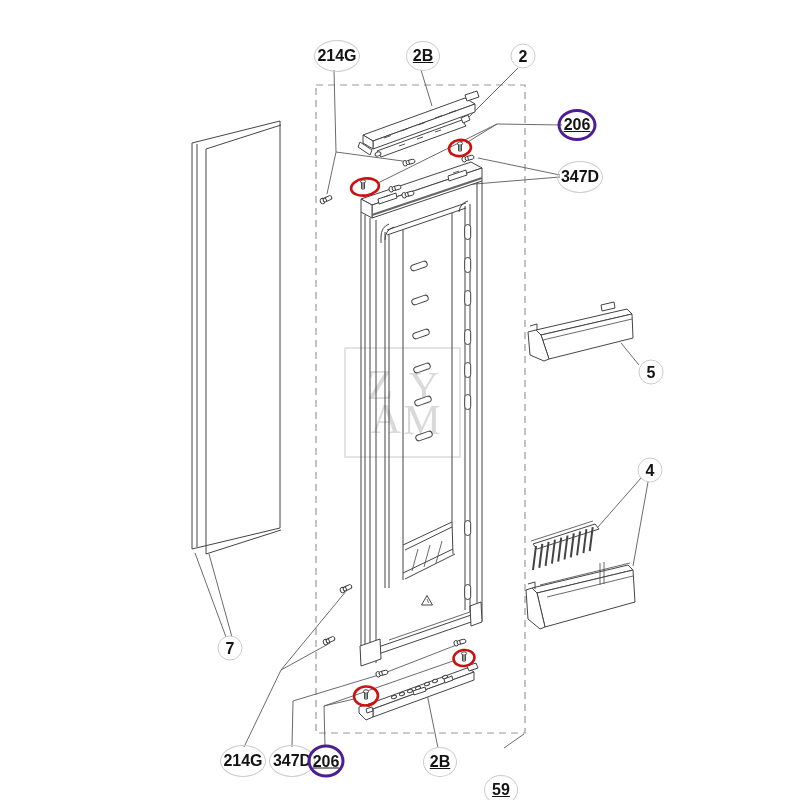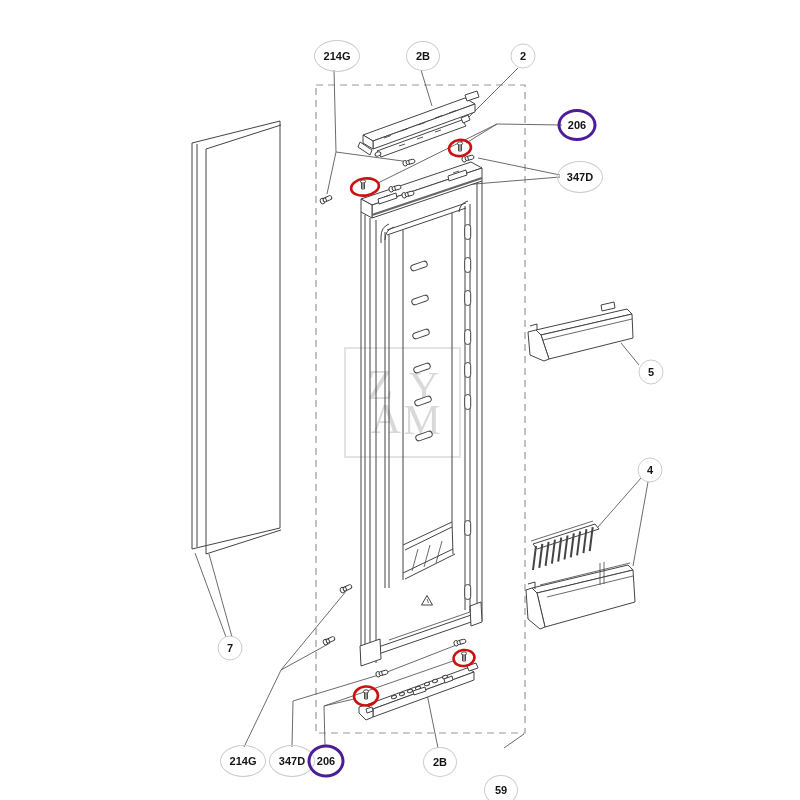--- a/index.html
+++ b/index.html
@@ -2,24 +2,24 @@
 <html><head>
 <meta charset="utf-8">
 <style>
   html,body{margin:0;padding:0;background:#ffffff;}
   .stage{position:relative;width:800px;height:800px;background:#ffffff;overflow:hidden;
          font-family:"Liberation Sans", sans-serif;}
   .stage svg{position:absolute;left:0;top:0;}
   
   .callout{position:absolute;display:flex;align-items:center;justify-content:center;
            transform:translate(-50%,-50%);border:1.4px solid #cccccc;border-radius:50%;
-           color:#141414;font-weight:700;font-size:11px;letter-spacing:0px;
+           color:#141414;font-weight:700;font-size:16px;letter-spacing:0px;
            background:transparent;line-height:1;}
   .sz4{width:44px;height:30px;}
-  .sz2{width:32px;height:28px;}
+  .sz2{width:32px;height:28px;text-decoration:underline;}
   .sz1{width:23px;height:23px;}
   .red{border:3px solid #4c1d95;}
   
   .p-top-214g{left:337px;top:56px;}
   .p-top-2b  {left:423px;top:56px;}
   .p-top-2   {left:523px;top:56px;}
   .p-top-206 {left:577px;top:125px;width:33px;height:26px;}
   .p-top-347d{left:580px;top:177px;}
   .p-left-7  {left:230px;top:648px;}
   .p-right-5 {left:651px;top:372px;}

